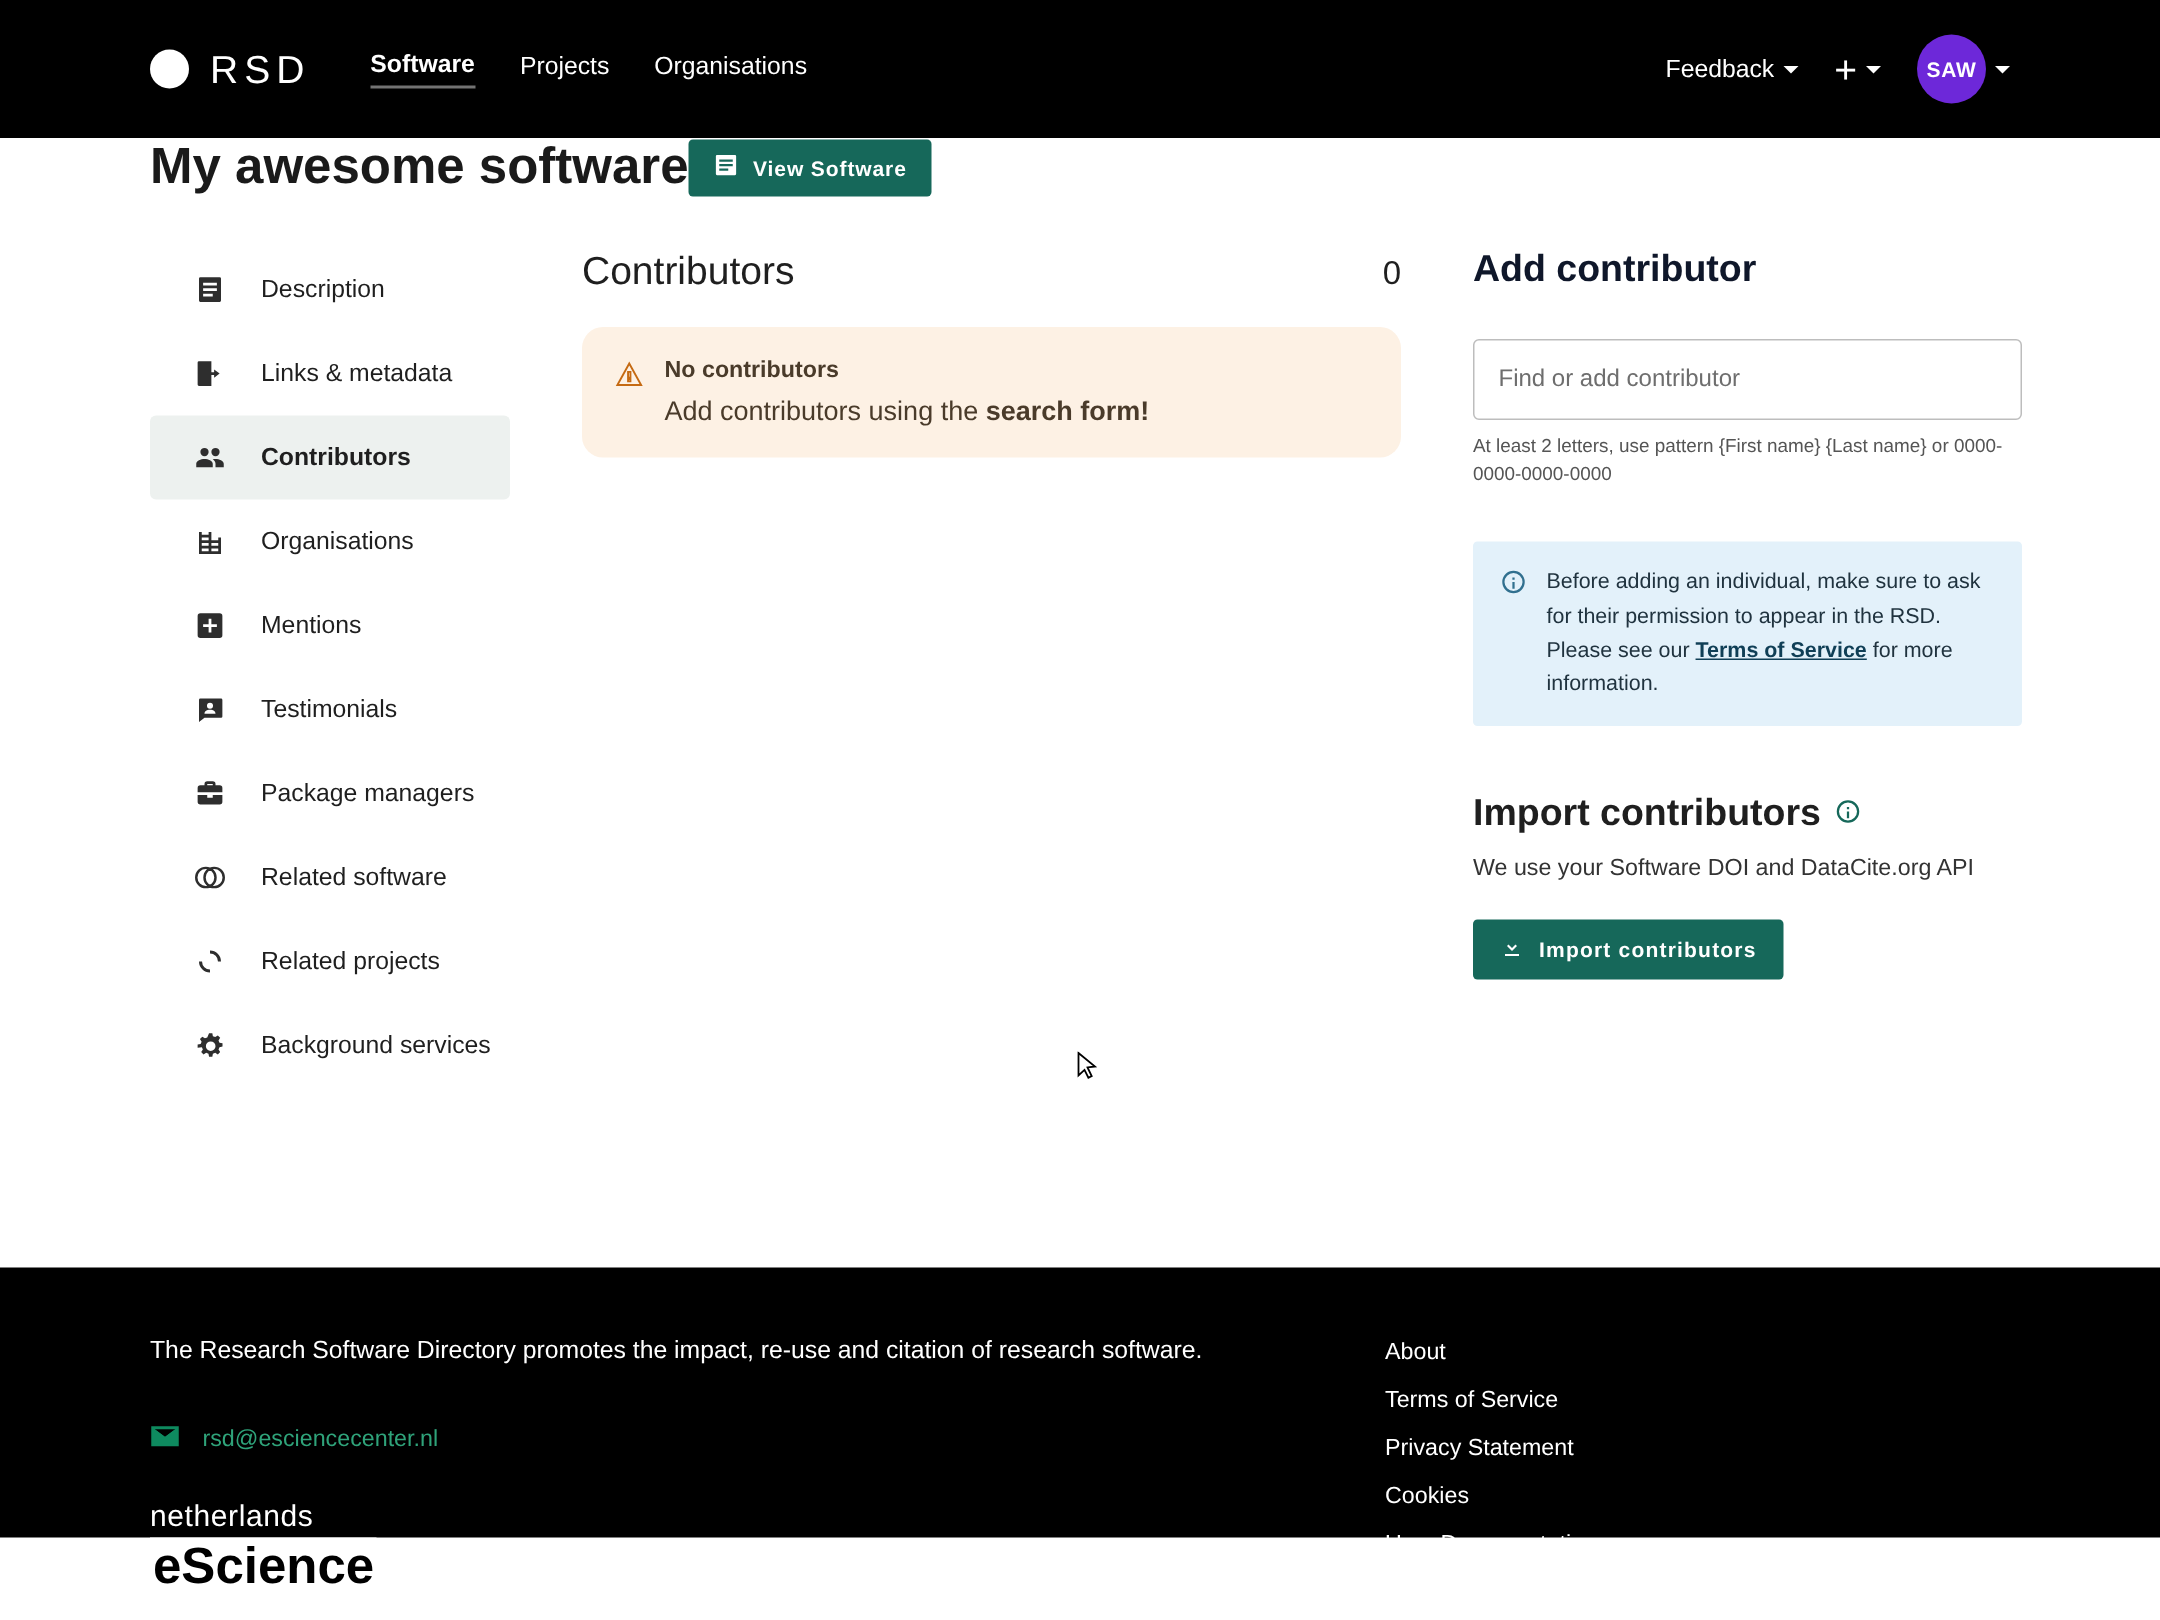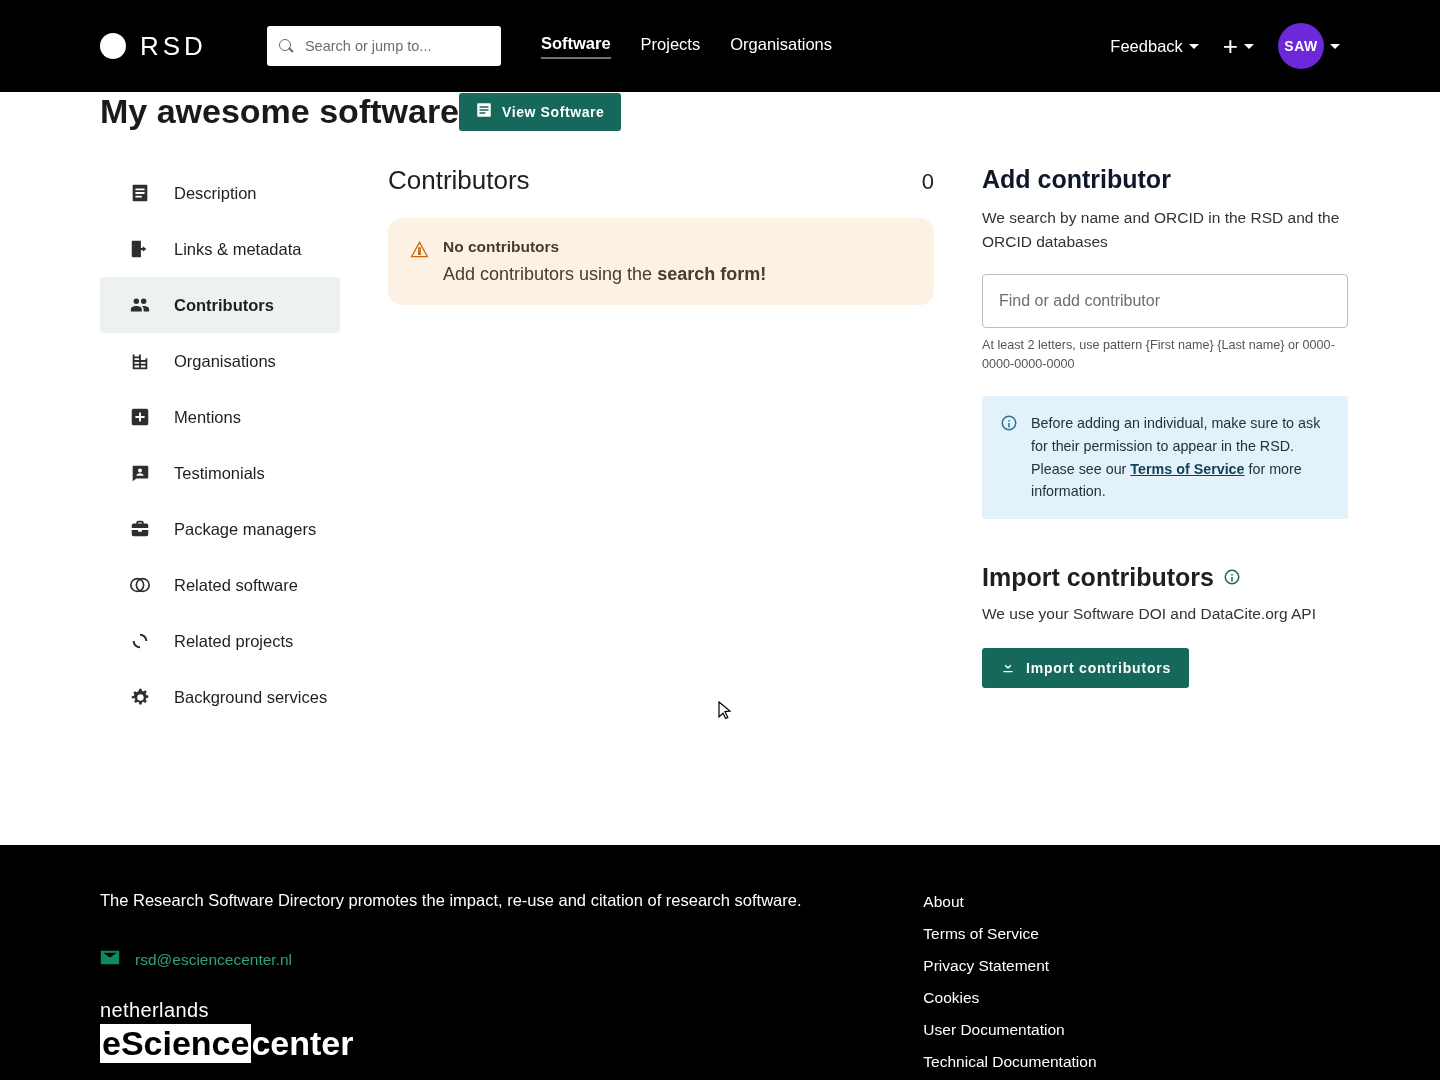--- a/index.html
+++ b/index.html
@@ -126,21 +126,21 @@
   .rp-input {
     margin-top:20px; width:100%; height:54px;
     border:1px solid #bdbdbd; border-radius:4px;
     padding:0 16px; font-size:16px; color:#1f1f1f;
     font-family:"Liberation Sans", sans-serif; outline:none; background:#fff;
   }
   .rp-input::placeholder { color:#6e6e6e; }
   .rp-hint { font-size:12.6px; color:#555; margin-top:8px; line-height:1.5; }
 
   .infobox {
-    margin-top:22px; background:#e3f1fa; border-radius:3px;
+    margin-top:35px; background:#e3f1fa; border-radius:3px;
     padding:16px 18px; display:flex; gap:13px; align-items:flex-start;
   }
   .infobox .i-ico { flex:none; margin-top:2px; }
   .infobox .i-ico svg { width:18px; height:18px; fill:#31708f; }
   .infobox p { margin:0; font-size:14.3px; color:#20333f; line-height:1.6; }
   .infobox a { color:#103f56; font-weight:700; text-decoration:underline; }
 
   .rp-title2 { font-size:25px; font-weight:700; color:#1f1f1f; margin:44px 0 10px; display:flex; align-items:center; gap:9px; }
   .rp-title2 .i-ico svg { width:18px; height:18px; fill:#16685a; }
   .btn-import {
@@ -148,21 +148,21 @@
     height:40px; padding:0 18px; font-size:14px; letter-spacing:0.8px; font-weight:700;
     display:flex; align-items:center; gap:10px; cursor:pointer;
     font-family:"Liberation Sans", sans-serif;
   }
 
   
   .cursor { position:absolute; left:718px; top:609px; width:14px; height:21px; pointer-events:none; }
 
   
   .footer {
-    position:absolute; left:0; top:845px; width:1440px; height:235px;
+    position:absolute; left:0; top:845px; width:1440px; height:180px;
     background:#000000; color:#ffffff; padding: 46px 100px 0;
     display:flex;
   }
   .f-left { width:830px; }
   .f-tagline { font-size:16.5px; margin:0; }
   .f-mail { display:flex; align-items:center; gap:15px; margin-top:40px; }
   .f-mail svg { width:20px; height:15px; fill:#0e8a5f; }
   .f-mail a { color:#2fa37a; font-size:15.5px; text-decoration:none; }
   .f-logo { margin-top:30px; }
   .f-logo .l1 { font-size:20px; letter-spacing:0.4px; }
@@ -173,24 +173,20 @@
 </style>
 </head>
 <body>
 
 <div class="topbar">
   <div class="logo">
     <div class="logo-dot"></div>
     <div class="logo-text">RSD</div>
   </div>
 
-  <div class="searchbox">
-    <span class="mag"></span>
-    <input placeholder="Search or jump to..." style="">
-  </div>
 
   <nav class="mainnav">
     <a href="#" class="active">Software</a>
     <a href="#">Projects</a>
     <a href="#">Organisations</a>
   </nav>
 
   <div class="topright">
     <div class="feedback">
       <span>Feedback</span>
@@ -334,21 +330,20 @@
           <div class="alert-title">No contributors</div>
           <div class="alert-body">
             <span>Add contributors using the </span><b>search form!</b>
           </div>
         </div>
       </div>
     </div>
 
     <div class="rightpanel">
       <h2 class="rp-title">Add contributor</h2>
-      <p class="rp-sub">We search by name and ORCID in the RSD and the ORCID databases</p>
 
       <input class="rp-input" placeholder="Find or add contributor" style="">
       <div class="rp-hint">At least 2 letters, use pattern {First name} {Last name} or 0000-0000-0000-0000</div>
 
       <div class="infobox">
         <span class="i-ico">
           <svg viewBox="0 0 24 24">
               <path d="M12 2a10 10 0 100 20 10 10 0 000-20zm0 2a8 8 0 110 16 8 8 0 010-16zm-1 4v2h2V8h-2zm0 4v6h2v-6h-2z"></path>
             </svg>
         </span>

